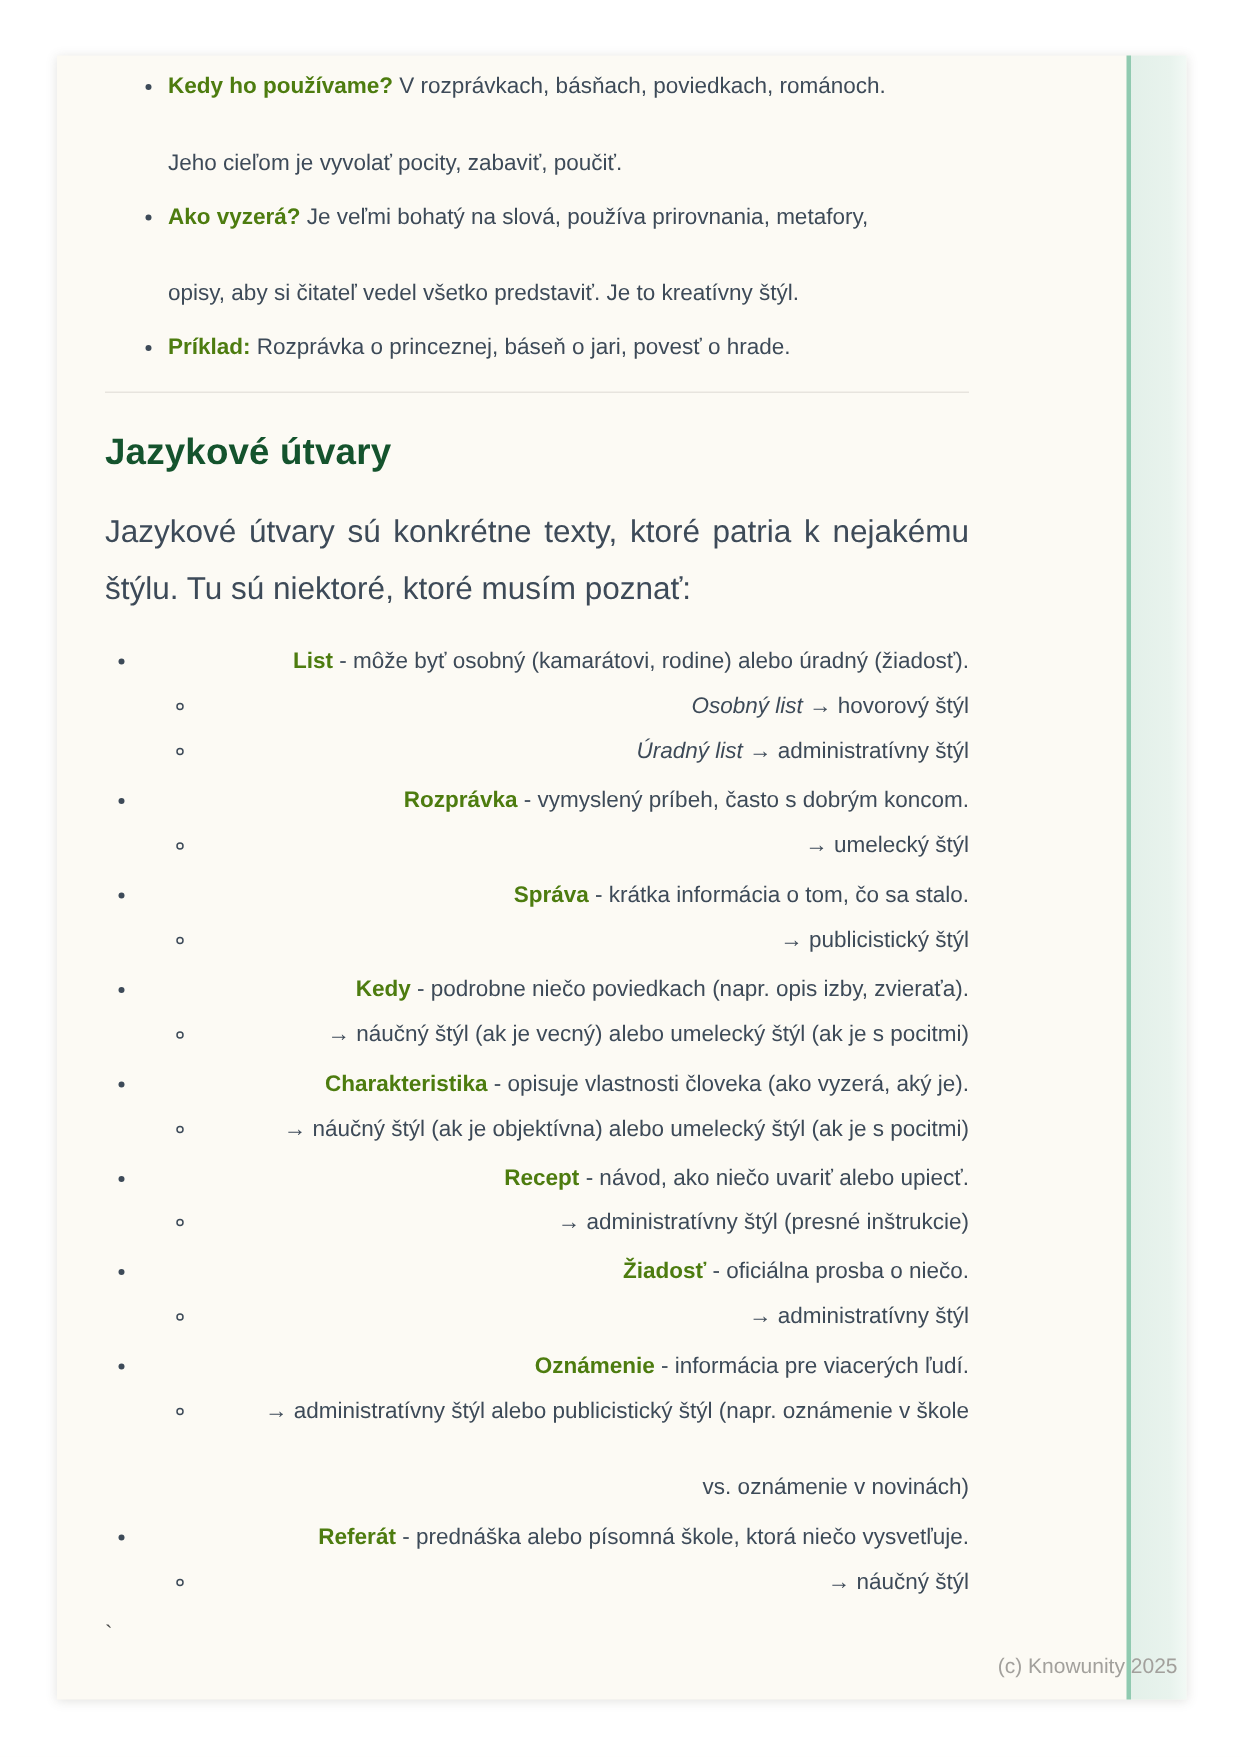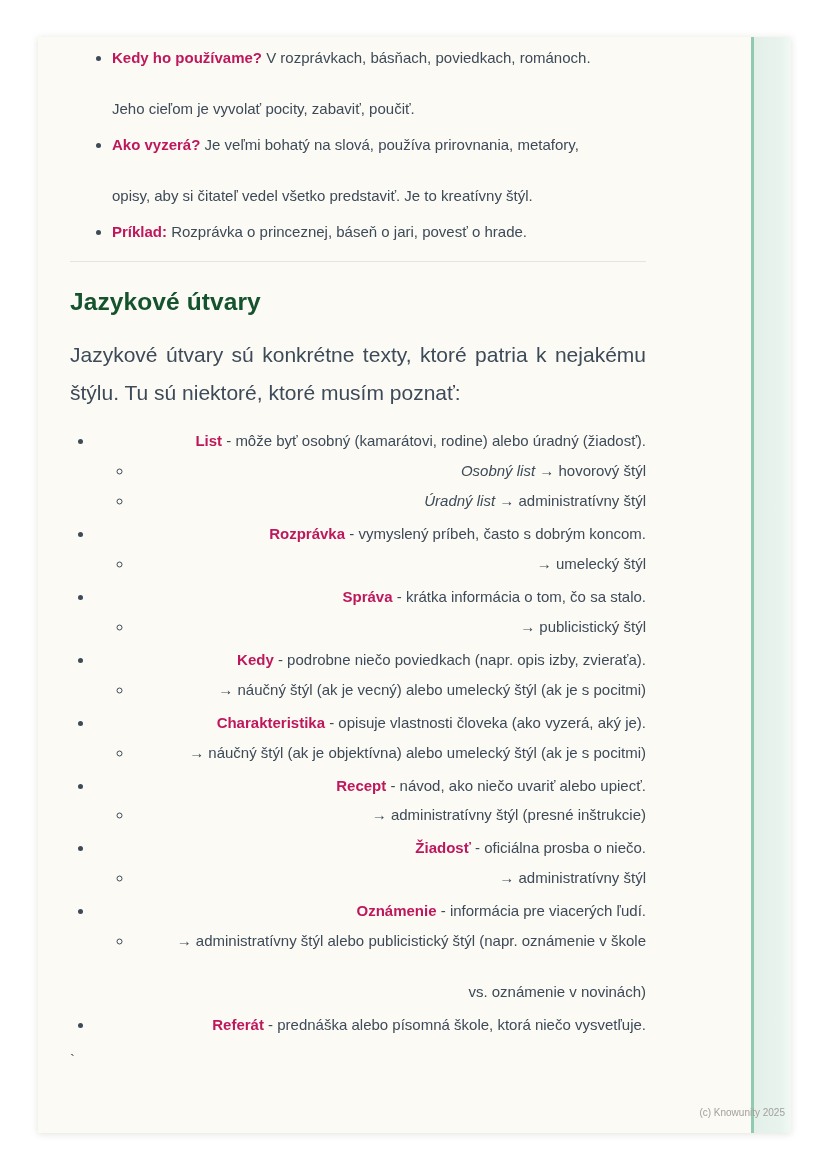--- a/index.html
+++ b/index.html
@@ -34,21 +34,21 @@
   ul.top-list {
     list-style: disc outside;
     padding-left: 42px;
     font-size: 15px;
     line-height: 1.5;
   }
   ul.top-list li { margin-bottom: 14px; }
   ul.top-list li:last-child { margin-bottom: 0; }
   .cont-line { display: block; margin-top: 28px; }
 
-  b.term { font-weight: 700; color: #be185d; }
+  b.term { font-weight: 700; color: #4d7c0f; }
 
   hr.divider {
     border: none;
     border-top: 1px solid #e7e4de;
     margin: 17px 0 0 0;
   }
   h2.section-heading {
     margin-top: 26px;
     font-size: 24.5px;
     font-weight: 700;
@@ -80,21 +80,21 @@
   .it { font-style: italic; }
 
   .stray-mark {
     margin-top: 14px;
     font-size: 15px;
     color: #4a4a4a;
   }
   .footer {
     position: absolute;
     right: 6px; bottom: 15px;
-    font-size: 10px;
+    font-size: 14px;
     color: #a2a09c;
     z-index: 3;
   }
 </style>
 </head>
 <body>
 
 <div class="page">
   <div class="stripe"></div>
 
@@ -172,20 +172,23 @@
 
       <li>
         <span><b class="term">Oznámenie</b><span> - informácia pre viacerých ľudí.</span></span>
         <ul class="sub">
           <li><span>→ administratívny štýl alebo publicistický štýl (napr. oznámenie v škole</span><span class="cont-line">vs. oznámenie v novinách)</span></li>
         </ul>
       </li>
 
       <li>
         <span><b class="term">Referát</b><span> - prednáška alebo písomná škole, ktorá niečo vysvetľuje.</span></span>
+        <ul class="sub">
+          <li><span>→ náučný štýl</span></li>
+        </ul>
       </li>
 
     </ul>
 
     <div class="stray-mark">`</div>
 
   </div>
 
   <div class="footer">(c) Knowunity 2025</div>
 </div>

